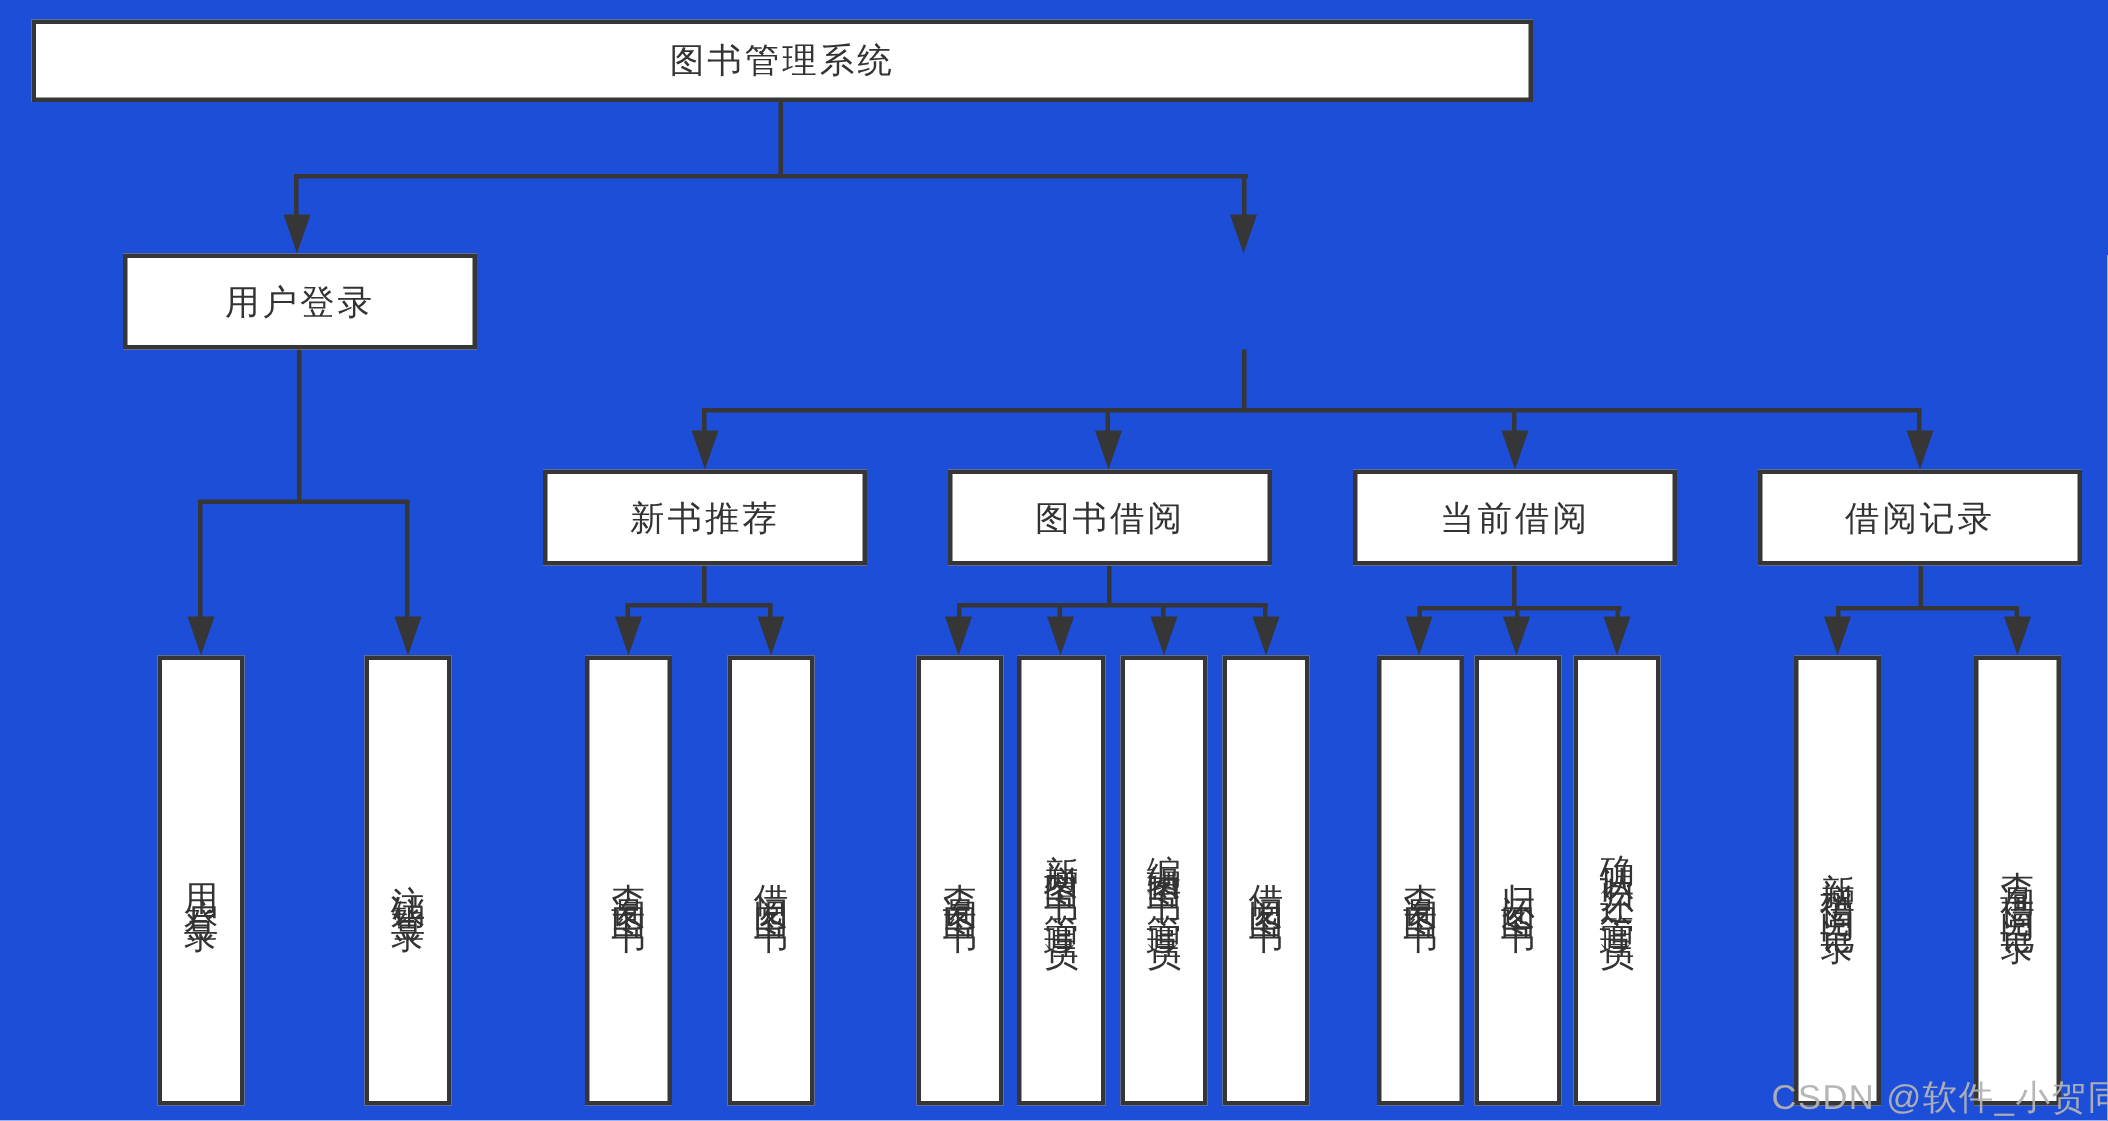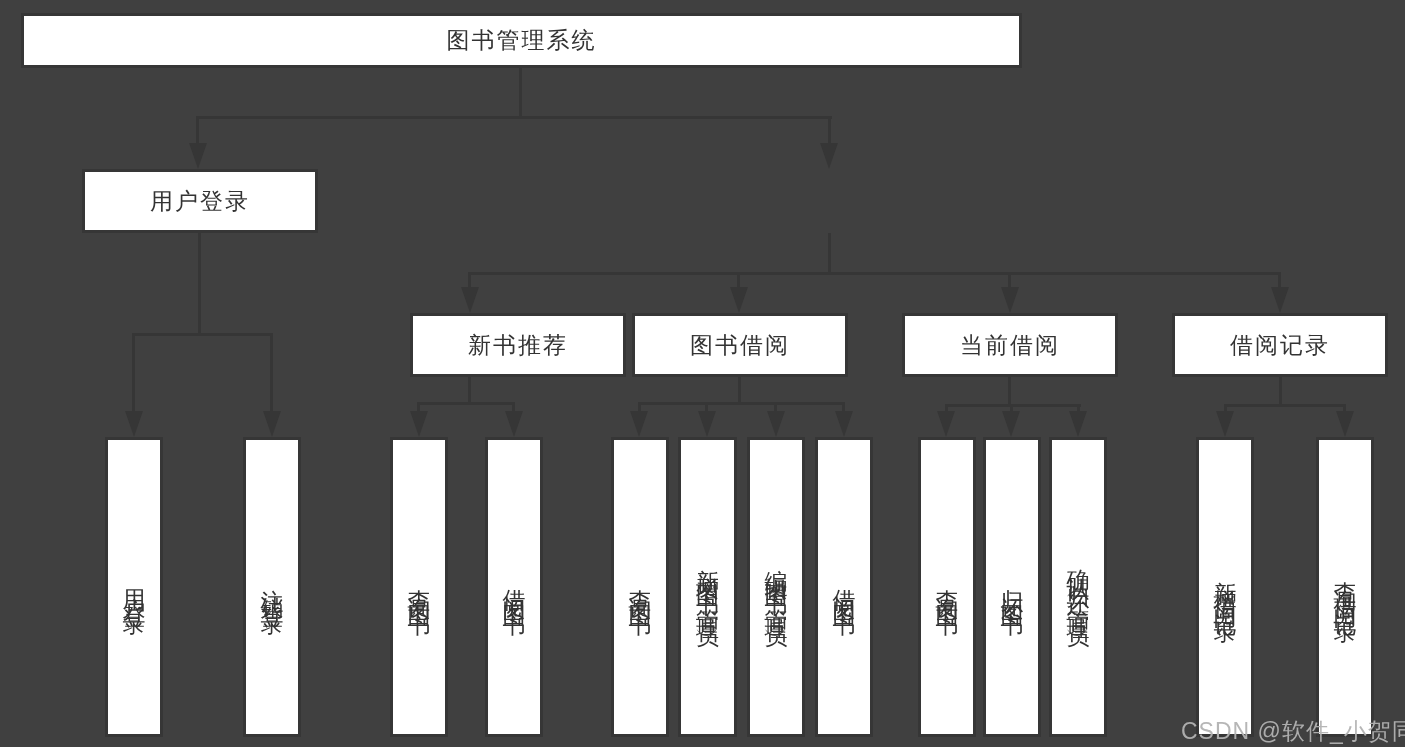--- a/index.html
+++ b/index.html
@@ -5,21 +5,21 @@
   html, body {
     margin: 0;
     padding: 0;
     background: #ffffff;
     font-family: "Liberation Sans", "DejaVu Sans", sans-serif;
   }
   .stage {
     position: relative;
     width: 1405px;
     height: 747px;
-    background: #404040;
+    background: #1d4ed8;
     overflow: hidden;
   }
   .box {
     position: absolute;
     box-sizing: border-box;
     border: 3px solid #363636;
     background: #ffffff;
     display: flex;
     align-items: center;
     justify-content: center;
@@ -132,21 +132,21 @@
   <div class="arr" style="left:1336px; top:411px;"></div>
 
   <div class="box hbox" style="left:21px; top:13px; width:1001px; height:55px;">
     <span class="lbl">图书管理系统</span>
   </div>
 
   <div class="box hbox" style="left:82px; top:169px; width:236px; height:64px;">
     <span class="lbl">用户登录</span>
   </div>
 
-  <div class="box hbox" style="left:362px; top:313px; width:216px; height:64px;margin-left:48px;">
+  <div class="box hbox" style="left:362px; top:313px; width:216px; height:64px;">
     <span class="lbl">新书推荐</span>
   </div>
   <div class="box hbox" style="left:902px; top:313px; width:216px; height:64px;">
     <span class="lbl">当前借阅</span>
   </div>
   <div class="box hbox" style="left:632px; top:313px; width:216px; height:64px;">
     <span class="lbl">图书借阅</span>
   </div>
   <div class="box hbox" style="left:1172px; top:313px; width:216px; height:64px;">
     <span class="lbl">借阅记录</span>

